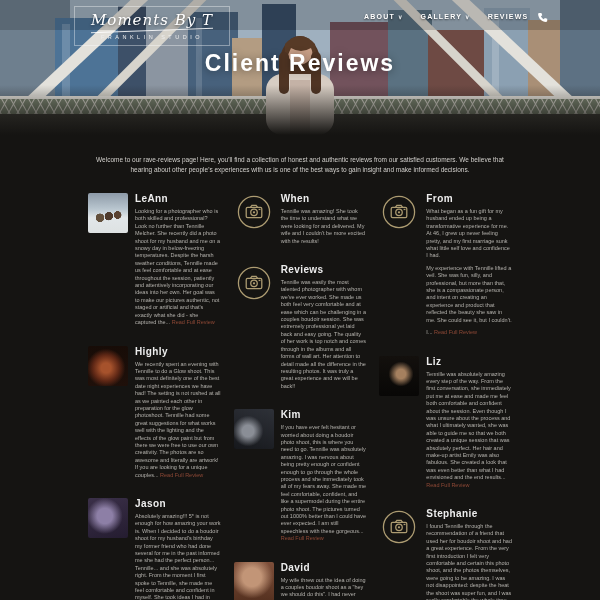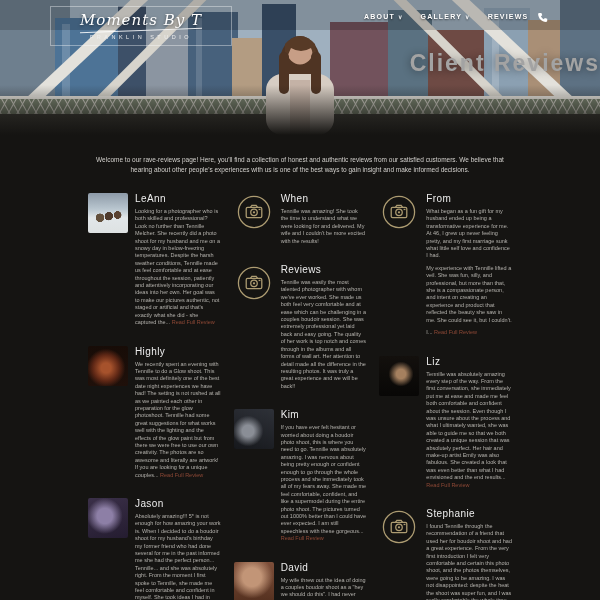--- a/index.html
+++ b/index.html
@@ -6,58 +6,58 @@
   body{
     width:600px;height:600px;overflow:hidden;
     background:#151412;
     font-family:"Liberation Sans", sans-serif;
     position:relative;
   }
   
   .hero{position:relative;width:600px;height:135px;overflow:hidden;}
   .hero-bg{position:absolute;inset:0;width:600px;height:135px;display:block;}
   .logo{
-    position:absolute;left:50px;top:6px;
+    position:absolute;left:74px;top:6px;
     border:1px solid rgba(255,255,255,.38);
-    padding:4px 29px 5px;color:#fff;z-index:3;text-decoration:none;
+    padding:4px 16px 5px;color:#fff;z-index:3;text-decoration:none;
   }
   .logo-script{
     font-family:"DejaVu Serif", serif;font-style:italic;
     font-size:15px;letter-spacing:1px;white-space:nowrap;
     text-shadow:0 1px 3px rgba(0,0,0,.5);
   }
   .logo-script::after{content:"";display:block;height:1px;background:rgba(255,255,255,.85);margin-top:1px;transform:skewY(-2deg);}
   .logo-sub{font-size:5.5px;letter-spacing:3.5px;text-align:center;margin-top:3px;color:#eee;}
   .nav{position:absolute;top:13px;left:364px;display:flex;gap:17px;z-index:3;}
   .nav a{
     color:#fff;text-decoration:none;font-size:7px;font-weight:bold;
     letter-spacing:1.2px;display:flex;align-items:center;gap:3px;
     text-shadow:0 1px 2px rgba(0,0,0,.6);
   }
   .caret{font-size:6px;line-height:1;opacity:.9;}
   .phone-link{position:absolute;top:9px;right:52px;z-index:3;}
   .hero-title{
-    position:absolute;top:50px;left:0;width:100%;text-align:right;margin:0;
-    color:#a3a3a3;font-size:23px;font-weight:600;letter-spacing:2px;z-index:2;
+    position:absolute;top:50px;left:0;width:100%;text-align:center;margin:0;
+    color:#ffffff;font-size:23px;font-weight:600;letter-spacing:2px;z-index:2;
     text-shadow:0 1px 8px rgba(0,0,0,.45);
   }
   
   .intro{
     width:410px;margin:20px auto 0;text-align:center;
     font-size:6.5px;line-height:10px;color:#d2d0cc;
   }
   .grid{
     display:grid;grid-template-columns:repeat(3,1fr);
     column-gap:13px;padding:0 88px;margin-top:18px;
   }
   .card{display:flex;gap:7px;margin-bottom:19px;align-items:flex-start;}
   .thumb{width:40px;min-width:40px;height:40px;border-radius:2px;}
   .icon-thumb{width:40px;min-width:40px;height:40px;background:none;display:flex;justify-content:center;}
   .icon-thumb svg{margin-top:2px;}
-  .name{margin:0 0 4px;font-size:10px;font-weight:400;letter-spacing:.4px;color:#ededed;}
+  .name{margin:0 0 4px;font-size:10px;font-weight:700;letter-spacing:.4px;color:#ededed;}
   .txt{margin:0 0 5px;font-size:5.5px;line-height:7.4px;color:#b4b2ad;}
   .txt:last-child{margin-bottom:0;}
   .more{color:#8f4936;text-decoration:none;}
   
   .thumb-snow{background:
     radial-gradient(circle at 30% 62%, #63503c 0 11%, transparent 12%),
     radial-gradient(circle at 52% 58%, #4e3a2c 0 13%, transparent 14%),
     radial-gradient(circle at 74% 55%, #5a4231 0 10%, transparent 11%),
     linear-gradient(180deg,#8d9aa8 0%,#b9c6cf 40%,#e2e7e9 62%,#dde1e2 100%);}
   .thumb-glow{background:

